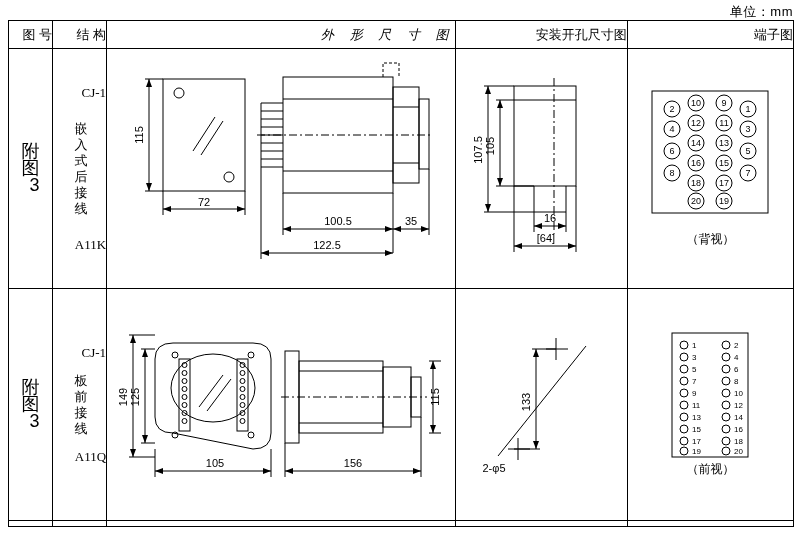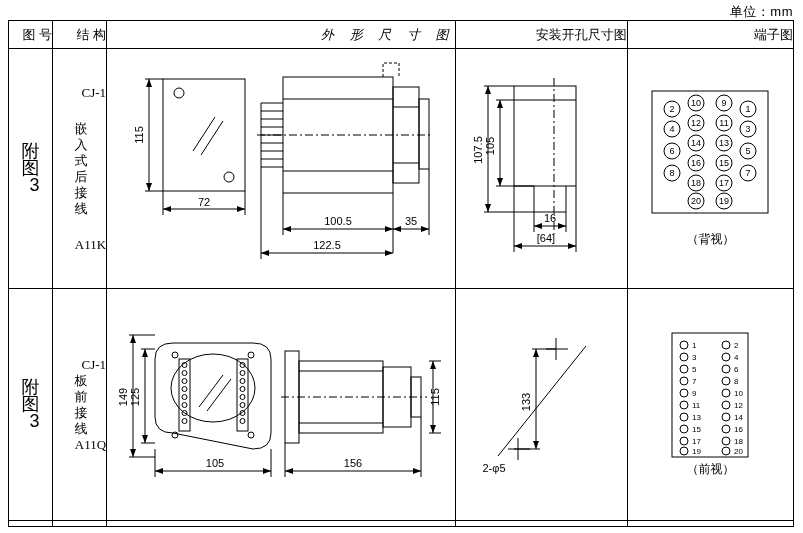--- a/index.html
+++ b/index.html
@@ -262,21 +262,21 @@
       </div>
     </td>
   </tr>
 
   <tr class="rowB">
     <td>
       <div class="vtext" style="width:18px;margin:0 auto;">附 图 3</div>
     </td>
     <td class="structcell">
       <div>CJ-1</div>
-      <div style="width:16px;margin:0 auto;">板 前 接 线</div>
+      <div style="width:16px;margin:12px auto;">板 前 接 线</div>
       <div>A11Q</div>
     </td>
 
     <td>
       <div class="center-wrap">
       <svg width="340" height="160" viewBox="0 0 340 160">
         <g stroke="#000" fill="none" stroke-width="1">
 
           <path d="M62 18 q-18 0 -18 16 L44 92 q0 16 18 16 L142 124 q18 0 18 -16 L160 34 q0 -16 -18 -16 Z"></path>
           <ellipse cx="102" cy="63" rx="42" ry="34"></ellipse>

